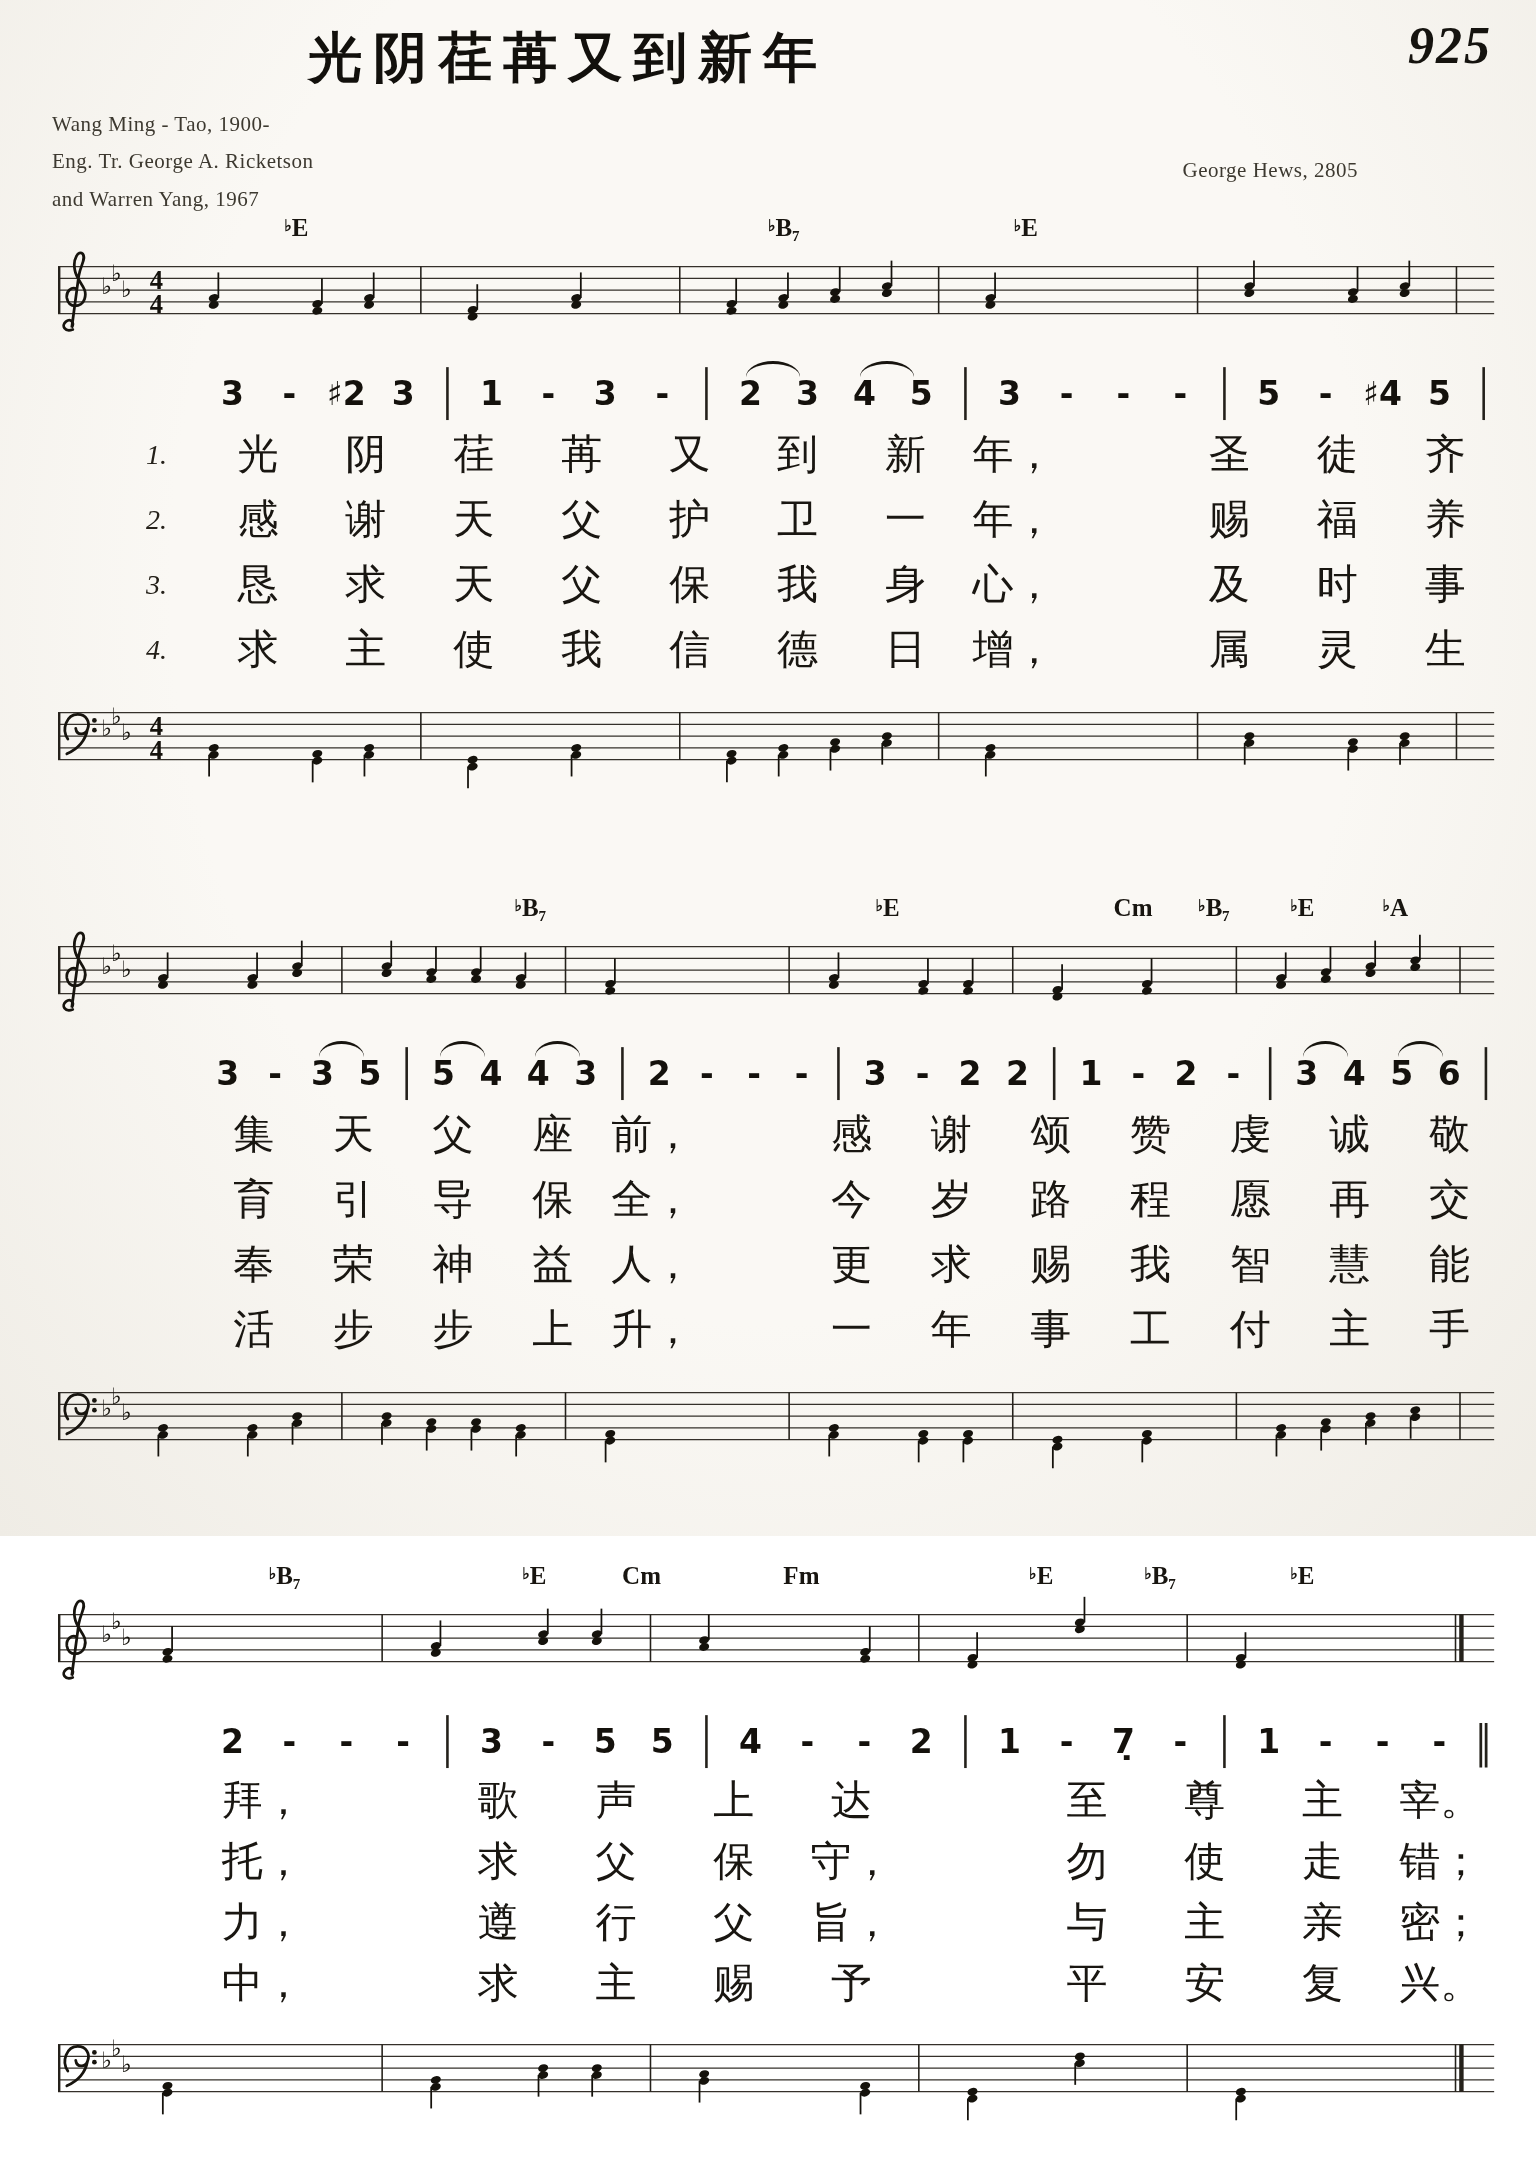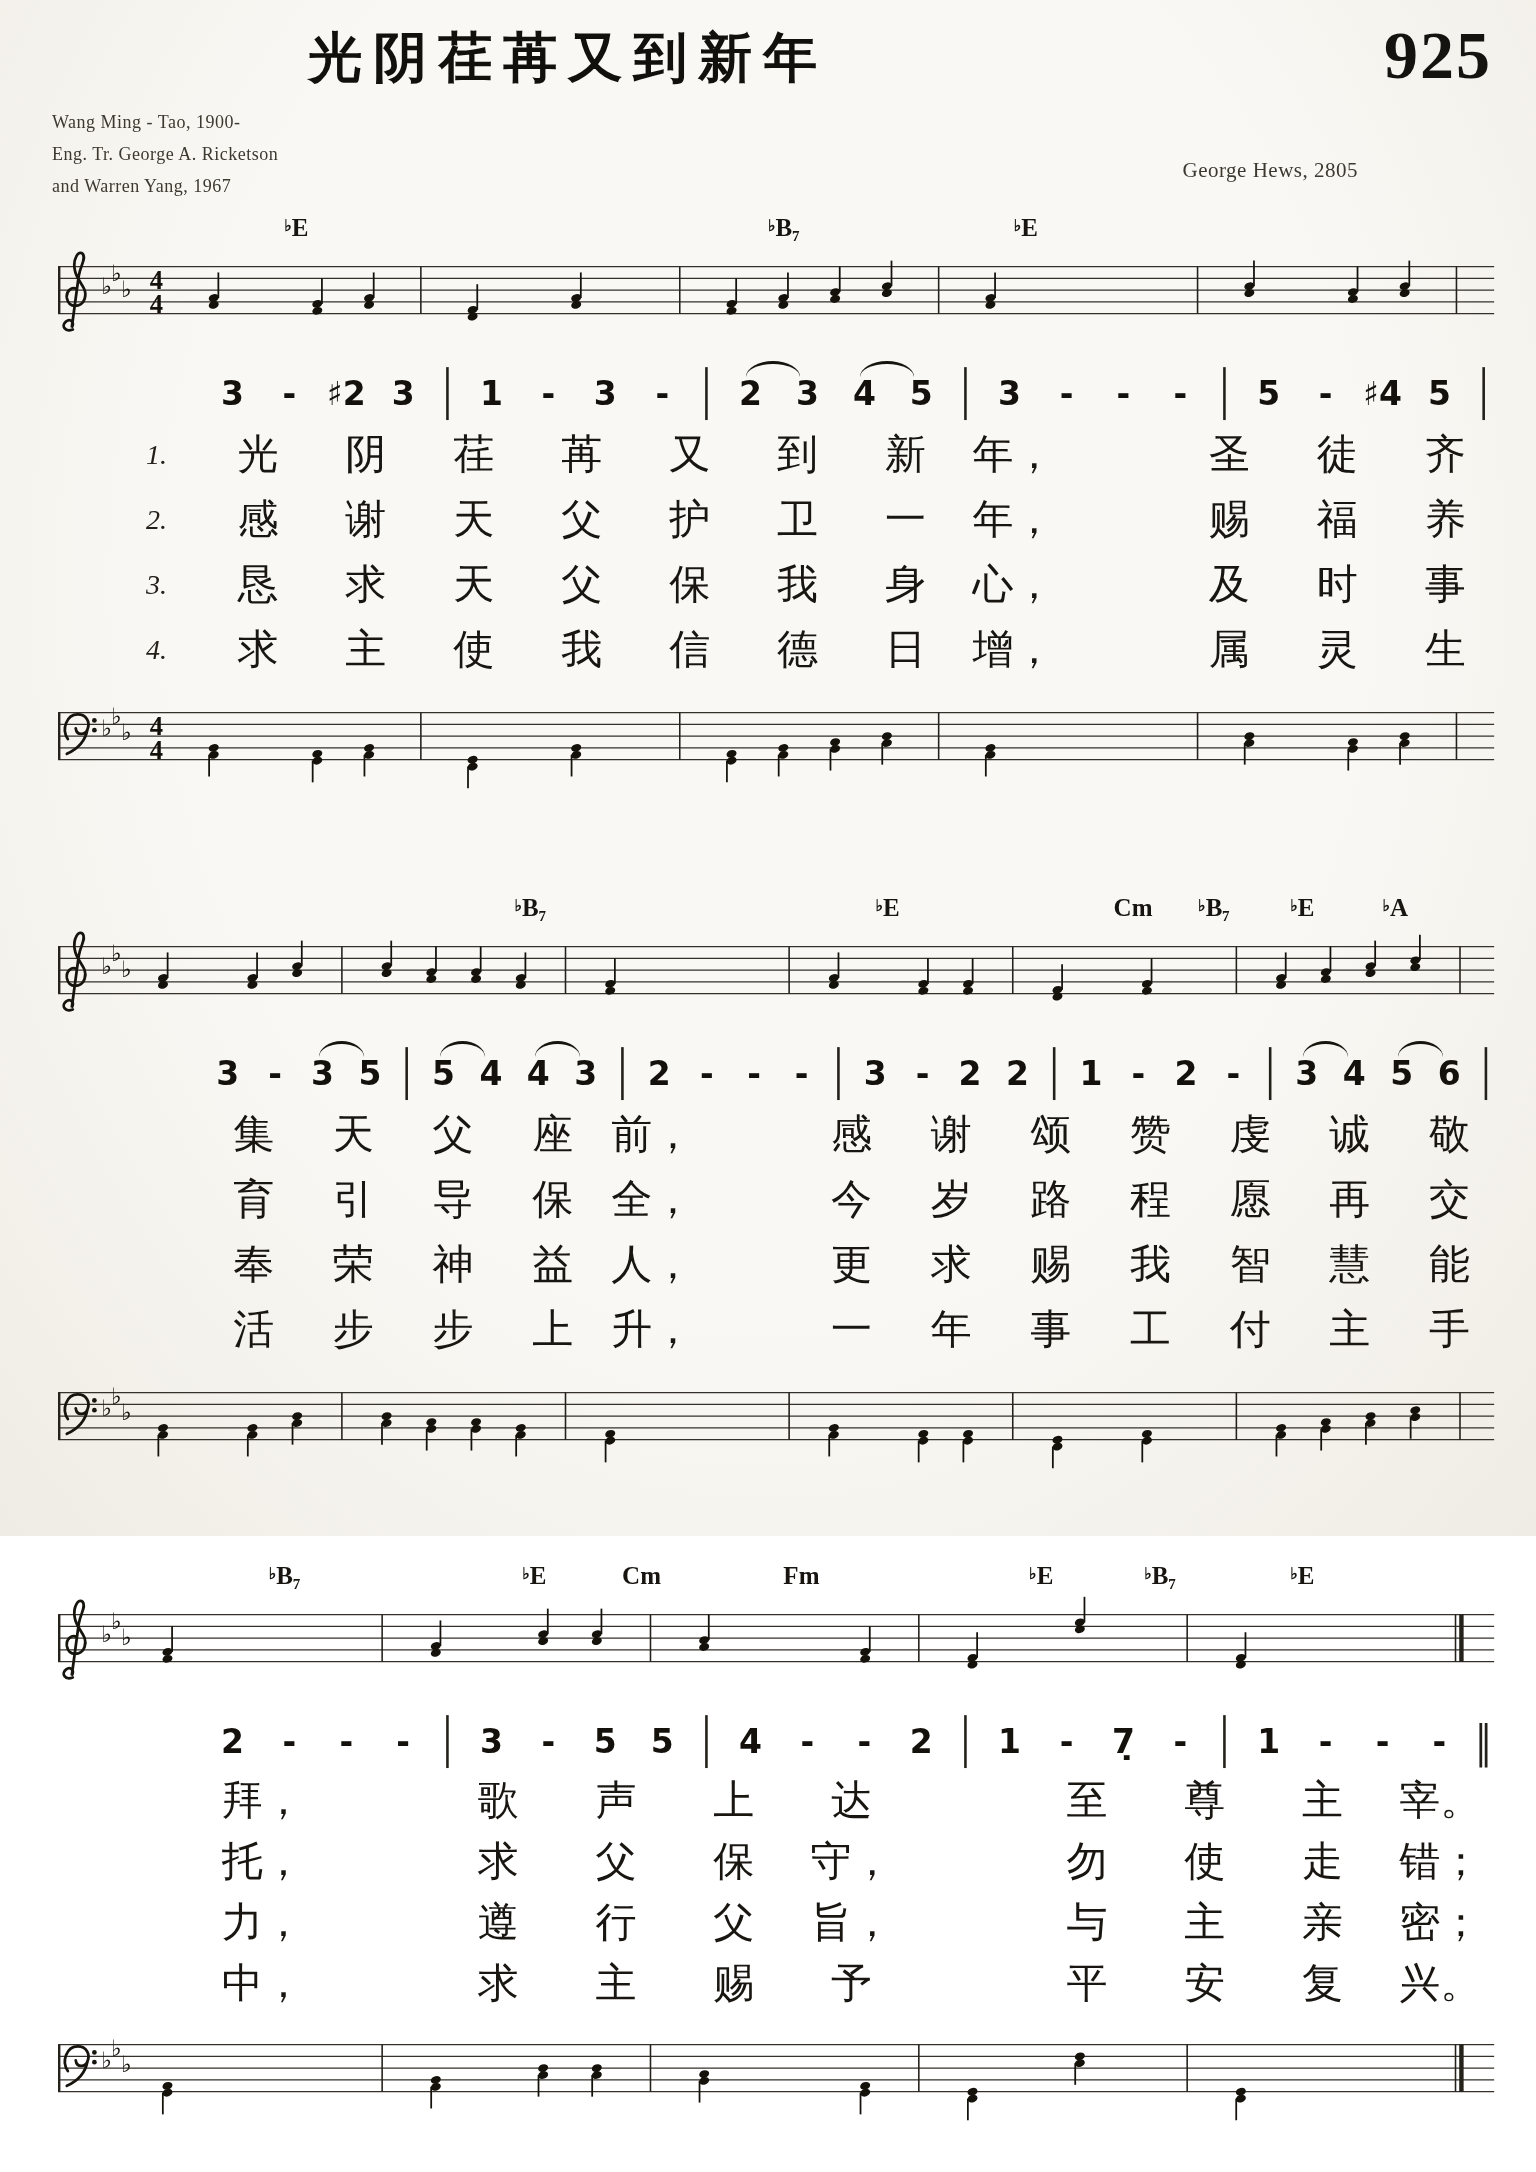--- a/index.html
+++ b/index.html
@@ -11,26 +11,26 @@
     font-family:"DejaVu Sans","Liberation Sans",sans-serif;
   }
   
   .title{
     position:absolute;top:22px;left:37%;transform:translateX(-50%);
     font-size:54px;font-weight:900;letter-spacing:11px;white-space:nowrap;
     color:#12100c;
   }
   .page-number{
     position:absolute;top:16px;right:44px;
-    font-family:"Liberation Serif",serif;font-weight:700;
-    font-size:68px;color:#15130f;letter-spacing:2px;margin-left:17px;
+    font-family:"Liberation Serif",serif;font-style:italic;font-weight:700;
+    font-size:52px;color:#15130f;letter-spacing:2px;margin-left:17px;
   }
   .credits-left{
     position:absolute;top:106px;left:52px;
-    font-family:"Liberation Serif",serif;font-size:18px;line-height:1.78;
+    font-family:"Liberation Serif",serif;font-size:21px;line-height:1.78;
     color:#3d3930;letter-spacing:.5px;
   }
   .credits-right{
     position:absolute;top:158px;right:178px;
     font-family:"Liberation Serif",serif;font-size:21px;color:#3d3930;letter-spacing:.5px;
   }
   
   .system{position:absolute;left:0;width:100%;}
   .sys1{top:198px;} .sys2{top:878px;} .sys3{top:1546px;}
   .chord-row{position:relative;height:46px;width:100%;}

